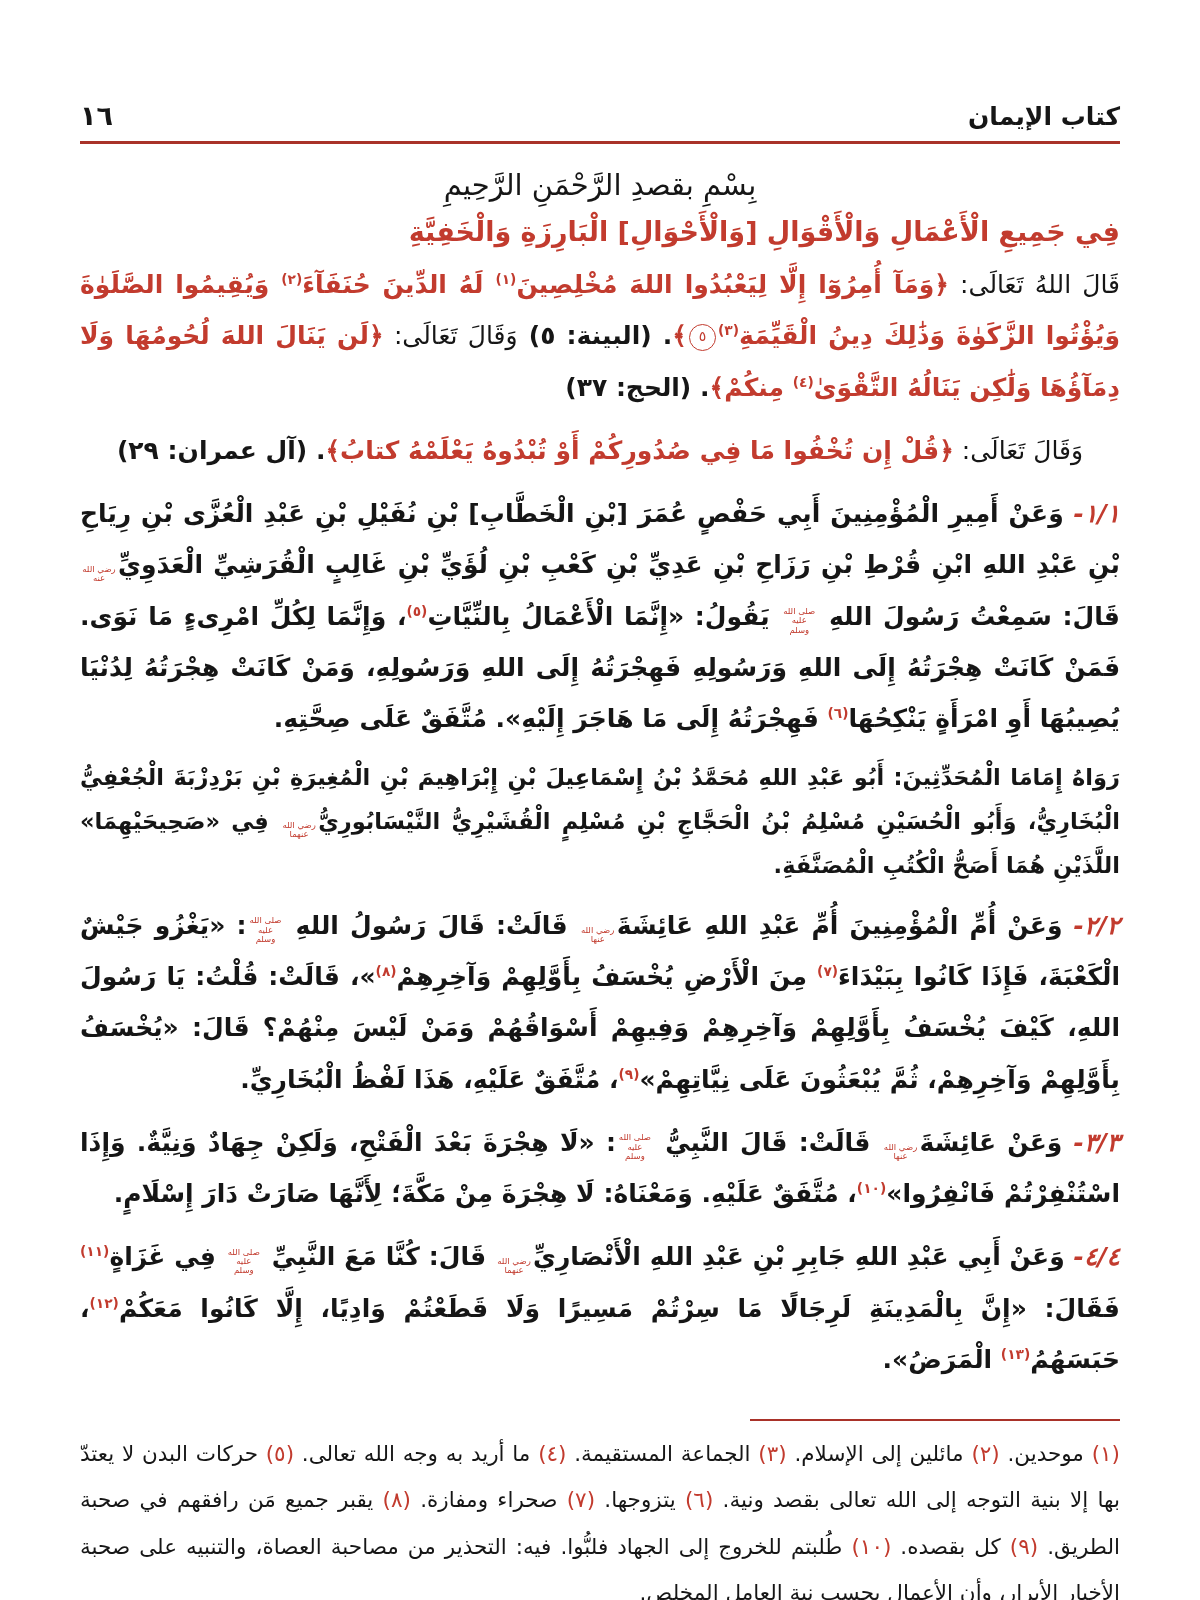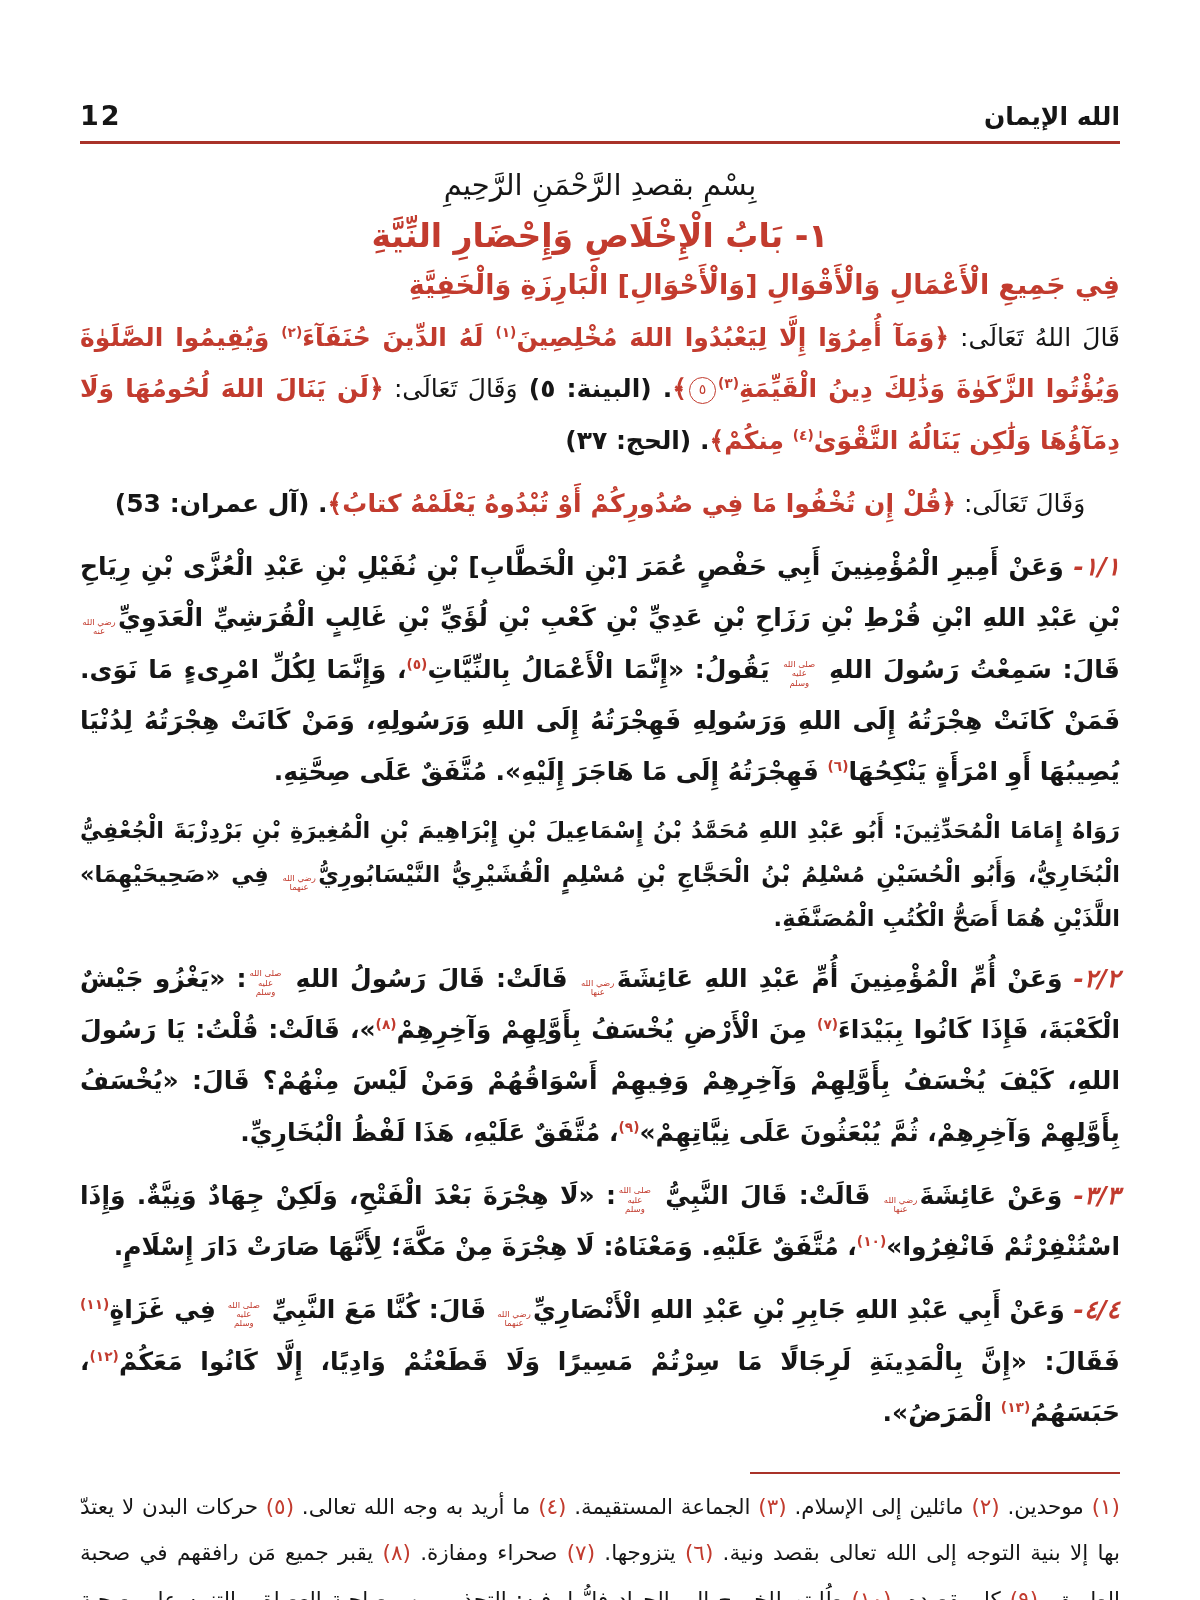--- a/index.html
+++ b/index.html
@@ -47,33 +47,32 @@
             vertical-align:middle;margin:0 2px;font-weight:400;}
   
   .fnsep{width:370px;border:0;border-top:2.5px solid var(--rule);margin:34px 0 10px auto;}
 </style>
 </head>
 <body>
 
 <div class="page">
 
   <div class="hdr">
-    <span>الله الإيمان</span>
-    <span class="pagenum">12</span>
+    <span>كتاب الإيمان</span>
+    <span class="pagenum">١٦</span>
   </div>
   <hr class="hdr-rule">
 
   <div class="basmala">بِسْمِ بقصدِ الرَّحْمَنِ الرَّحِيمِ</div>
 
-  <div class="title">١- بَابُ الْإِخْلَاصِ وَإِحْضَارِ النِّيَّةِ</div>
   <div class="subtitle">فِي جَمِيعِ الْأَعْمَالِ وَالْأَقْوَالِ [وَالْأَحْوَالِ] الْبَارِزَةِ وَالْخَفِيَّةِ</div>
 
   <div>
       <p class="para"><span class="seg-bb">قَالَ اللهُ تَعَالَى: </span><span class="seg-r">﴿وَمَآ أُمِرُوٓا إِلَّا لِيَعْبُدُوا اللهَ مُخْلِصِينَ</span><span class="seg-fn">(١)</span><span class="seg-r"> لَهُ الدِّينَ حُنَفَآءَ</span><span class="seg-fn">(٢)</span><span class="seg-r"> وَيُقِيمُوا الصَّلَوٰةَ وَيُؤْتُوا الزَّكَوٰةَ وَذَٰلِكَ دِينُ الْقَيِّمَةِ</span><span class="seg-fn">(٣)</span><span class="seg-ayah">٥</span><span class="seg-r">﴾</span><span class="seg-b">. (البينة: ٥) </span><span class="seg-bb">وَقَالَ تَعَالَى: </span><span class="seg-r">﴿لَن يَنَالَ اللهَ لُحُومُهَا وَلَا دِمَآؤُهَا وَلَٰكِن يَنَالُهُ التَّقْوَىٰ</span><span class="seg-fn">(٤)</span><span class="seg-r"> مِنكُمْ﴾</span><span class="seg-b">. (الحج: ٣٧)</span></p>
-      <p class="para centered"><span class="seg-bb">وَقَالَ تَعَالَى: </span><span class="seg-r">﴿قُلْ إِن تُخْفُوا مَا فِي صُدُورِكُمْ أَوْ تُبْدُوهُ يَعْلَمْهُ كتابُ﴾</span><span class="seg-b">. (آل عمران: 53)</span></p>
+      <p class="para centered"><span class="seg-bb">وَقَالَ تَعَالَى: </span><span class="seg-r">﴿قُلْ إِن تُخْفُوا مَا فِي صُدُورِكُمْ أَوْ تُبْدُوهُ يَعْلَمْهُ كتابُ﴾</span><span class="seg-b">. (آل عمران: ٢٩)</span></p>
       <p class="para"><span class="seg-num">١/١- </span><span class="seg-b">وَعَنْ أَمِيرِ الْمُؤْمِنِينَ أَبِي حَفْصٍ عُمَرَ [بْنِ الْخَطَّابِ] بْنِ نُفَيْلِ بْنِ عَبْدِ الْعُزَّى بْنِ رِيَاحِ بْنِ عَبْدِ اللهِ ابْنِ قُرْطِ بْنِ رَزَاحِ بْنِ عَدِيِّ بْنِ كَعْبِ بْنِ لُؤَيِّ بْنِ غَالِبٍ الْقُرَشِيِّ الْعَدَوِيِّ</span><span class="seg-hon">رضي الله عنه</span><span class="seg-b"> قَالَ: سَمِعْتُ رَسُولَ اللهِ </span><span class="seg-hon">صلى الله عليه وسلم</span><span class="seg-b"> يَقُولُ: «إِنَّمَا الْأَعْمَالُ بِالنِّيَّاتِ</span><span class="seg-fn">(٥)</span><span class="seg-b">، وَإِنَّمَا لِكُلِّ امْرِىءٍ مَا نَوَى. فَمَنْ كَانَتْ هِجْرَتُهُ إِلَى اللهِ وَرَسُولِهِ فَهِجْرَتُهُ إِلَى اللهِ وَرَسُولِهِ، وَمَنْ كَانَتْ هِجْرَتُهُ لِدُنْيَا يُصِيبُهَا أَوِ امْرَأَةٍ يَنْكِحُهَا</span><span class="seg-fn">(٦)</span><span class="seg-b"> فَهِجْرَتُهُ إِلَى مَا هَاجَرَ إِلَيْهِ». مُتَّفَقٌ عَلَى صِحَّتِهِ.</span></p>
       <p class="para narr"><span class="seg-b">رَوَاهُ إِمَامَا الْمُحَدِّثِينَ: أَبُو عَبْدِ اللهِ مُحَمَّدُ بْنُ إِسْمَاعِيلَ بْنِ إِبْرَاهِيمَ بْنِ الْمُغِيرَةِ بْنِ بَرْدِزْبَةَ الْجُعْفِيُّ الْبُخَارِيُّ، وَأَبُو الْحُسَيْنِ مُسْلِمُ بْنُ الْحَجَّاجِ بْنِ مُسْلِمٍ الْقُشَيْرِيُّ النَّيْسَابُورِيُّ</span><span class="seg-hon">رضي الله عنهما</span><span class="seg-b"> فِي «صَحِيحَيْهِمَا» اللَّذَيْنِ هُمَا أَصَحُّ الْكُتُبِ الْمُصَنَّفَةِ.</span></p>
       <p class="para"><span class="seg-num">٢/٢- </span><span class="seg-b">وَعَنْ أُمِّ الْمُؤْمِنِينَ أُمِّ عَبْدِ اللهِ عَائِشَةَ</span><span class="seg-hon">رضي الله عنها</span><span class="seg-b"> قَالَتْ: قَالَ رَسُولُ اللهِ </span><span class="seg-hon">صلى الله عليه وسلم</span><span class="seg-b">: «يَغْزُو جَيْشٌ الْكَعْبَةَ، فَإِذَا كَانُوا بِبَيْدَاءَ</span><span class="seg-fn">(٧)</span><span class="seg-b"> مِنَ الْأَرْضِ يُخْسَفُ بِأَوَّلِهِمْ وَآخِرِهِمْ</span><span class="seg-fn">(٨)</span><span class="seg-b">»، قَالَتْ: قُلْتُ: يَا رَسُولَ اللهِ، كَيْفَ يُخْسَفُ بِأَوَّلِهِمْ وَآخِرِهِمْ وَفِيهِمْ أَسْوَاقُهُمْ وَمَنْ لَيْسَ مِنْهُمْ؟ قَالَ: «يُخْسَفُ بِأَوَّلِهِمْ وَآخِرِهِمْ، ثُمَّ يُبْعَثُونَ عَلَى نِيَّاتِهِمْ»</span><span class="seg-fn">(٩)</span><span class="seg-b">، مُتَّفَقٌ عَلَيْهِ، هَذَا لَفْظُ الْبُخَارِيِّ.</span></p>
       <p class="para"><span class="seg-num">٣/٣- </span><span class="seg-b">وَعَنْ عَائِشَةَ</span><span class="seg-hon">رضي الله عنها</span><span class="seg-b"> قَالَتْ: قَالَ النَّبِيُّ </span><span class="seg-hon">صلى الله عليه وسلم</span><span class="seg-b">: «لَا هِجْرَةَ بَعْدَ الْفَتْحِ، وَلَكِنْ جِهَادٌ وَنِيَّةٌ. وَإِذَا اسْتُنْفِرْتُمْ فَانْفِرُوا»</span><span class="seg-fn">(١٠)</span><span class="seg-b">، مُتَّفَقٌ عَلَيْهِ. وَمَعْنَاهُ: لَا هِجْرَةَ مِنْ مَكَّةَ؛ لِأَنَّهَا صَارَتْ دَارَ إِسْلَامٍ.</span></p>
       <p class="para"><span class="seg-num">٤/٤- </span><span class="seg-b">وَعَنْ أَبِي عَبْدِ اللهِ جَابِرِ بْنِ عَبْدِ اللهِ الْأَنْصَارِيِّ</span><span class="seg-hon">رضي الله عنهما</span><span class="seg-b"> قَالَ: كُنَّا مَعَ النَّبِيِّ </span><span class="seg-hon">صلى الله عليه وسلم</span><span class="seg-b"> فِي غَزَاةٍ</span><span class="seg-fn">(١١)</span><span class="seg-b"> فَقَالَ: «إِنَّ بِالْمَدِينَةِ لَرِجَالًا مَا سِرْتُمْ مَسِيرًا وَلَا قَطَعْتُمْ وَادِيًا، إِلَّا كَانُوا مَعَكُمْ</span><span class="seg-fn">(١٢)</span><span class="seg-b">، حَبَسَهُمُ</span><span class="seg-fn">(١٣)</span><span class="seg-b"> الْمَرَضُ».</span></p>
     </div>
 
   <hr class="fnsep">
 
   <div>

